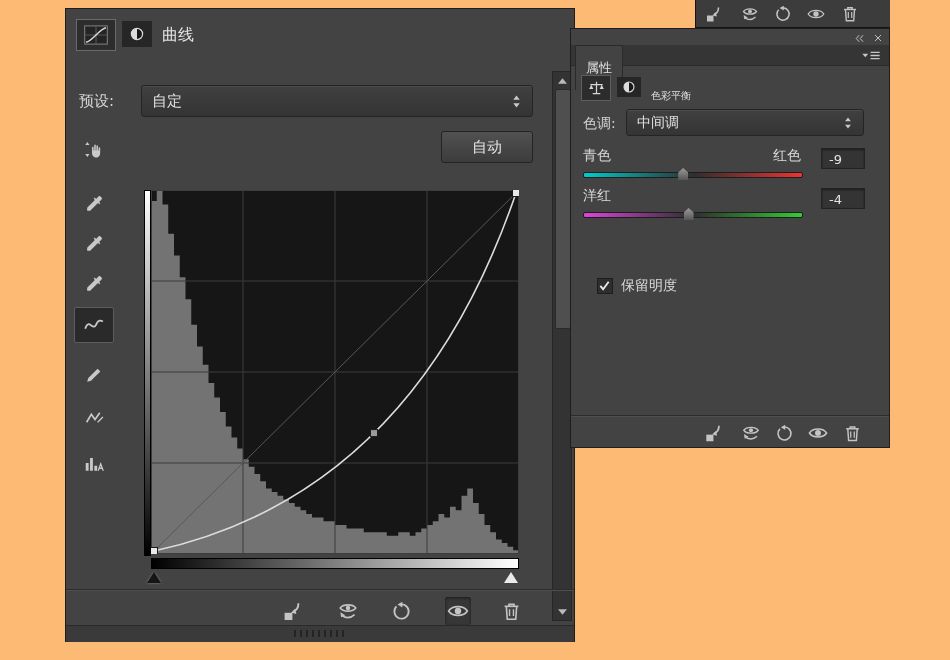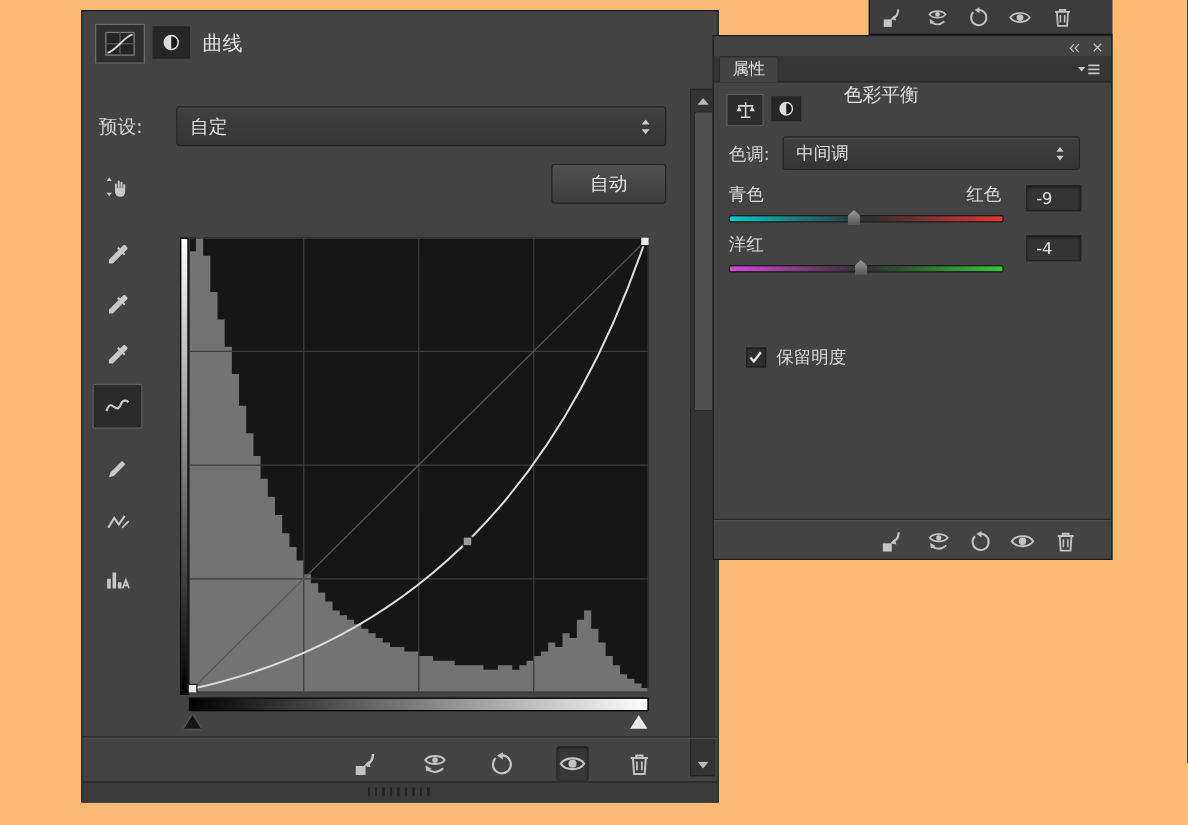--- a/index.html
+++ b/index.html
@@ -44,27 +44,27 @@
   #cp-bottomstrip{position:absolute;left:0;top:616px;width:508px;height:16px;background:#3a3a3a;border-top:1px solid #2a2a2a;}
   #cp-grip{position:absolute;left:228px;top:4px;width:52px;height:7px;
            background:repeating-linear-gradient(90deg,#242424 0 2px,rgba(0,0,0,0) 2px 6px);}
   #cp-scroll{position:absolute;left:486px;top:62px;width:20px;height:550px;background:#333;border:1px solid #262626;box-sizing:border-box;}
   .scr-btn{position:absolute;left:0;width:18px;height:13px;display:flex;align-items:center;justify-content:center;color:#b9b9b9;cursor:pointer;}
   #cp-thumb{position:absolute;left:2px;top:17px;width:14px;height:238px;background:#4f4f4f;border:1px solid #2a2a2a;border-radius:2px;cursor:pointer;}
   
   #props-panel{left:570px;top:28px;width:320px;height:420px;}
   .pp-top{position:absolute;top:2px;width:15px;height:14px;display:flex;align-items:center;justify-content:center;color:#c6c6c6;cursor:pointer;}
   #pp-tabbar{position:absolute;left:0;top:16px;width:318px;height:21px;background:#353535;border-bottom:1px solid #2a2a2a;box-sizing:border-box;}
-  #pp-tab{position:absolute;left:4px;top:0;height:20px;padding:0 10px;background:#434343;border:1px solid #2a2a2a;
+  #pp-tab{position:absolute;left:4px;top:0;height:20px;padding:12px 10px;background:#434343;border:1px solid #2a2a2a;
           border-bottom:none;font-size:13px;line-height:20px;color:#e2e2e2;border-radius:2px 2px 0 0;cursor:pointer;}
   #pp-menu{position:absolute;right:8px;top:4px;color:#c6c6c6;cursor:pointer;}
   #pp-icon1{position:absolute;left:10px;top:46px;width:28px;height:24px;background:#2c2c2c;border:1px solid #5e5e5e;
             display:flex;align-items:center;justify-content:center;color:#d6d6d6;}
   #pp-icon2{position:absolute;left:46px;top:48px;width:24px;height:20px;background:#262626;display:flex;align-items:center;justify-content:center;}
-  #pp-title{position:absolute;left:80px;top:38px;font-size:15px;color:#e0e0e0;margin-left:24px;}
+  #pp-title{position:absolute;left:80px;top:60px;font-size:10px;color:#e0e0e0;}
   #tone-label{position:absolute;left:12px;top:86px;font-size:14px;color:#d4d4d4;}
   #tone-dd{left:55px;top:80px;width:238px;height:27px;font-size:14px;}
   #pp-sliders{position:absolute;left:0;top:118px;width:318px;height:125px;}
   .srow{position:absolute;left:0;width:318px;height:40px;}
   .sl-left{position:absolute;left:12px;top:0;font-size:14px;color:#dadada;}
   .sl-right{position:absolute;left:0;top:0;width:230px;text-align:right;font-size:14px;color:#dadada;}
   .sl-value{position:absolute;left:250px;top:1px;width:44px;height:21px;background:#343434;border:1px solid #232323;
             box-shadow:inset 0 1px 2px rgba(0,0,0,.5);color:#e4e4e4;font-size:13px;line-height:21px;
             padding-left:7px;box-sizing:border-box;cursor:text;}
   .sl-track{position:absolute;left:12px;top:25px;width:218px;height:4px;border-radius:2px;border:1px solid #1d1d1d;cursor:pointer;}

